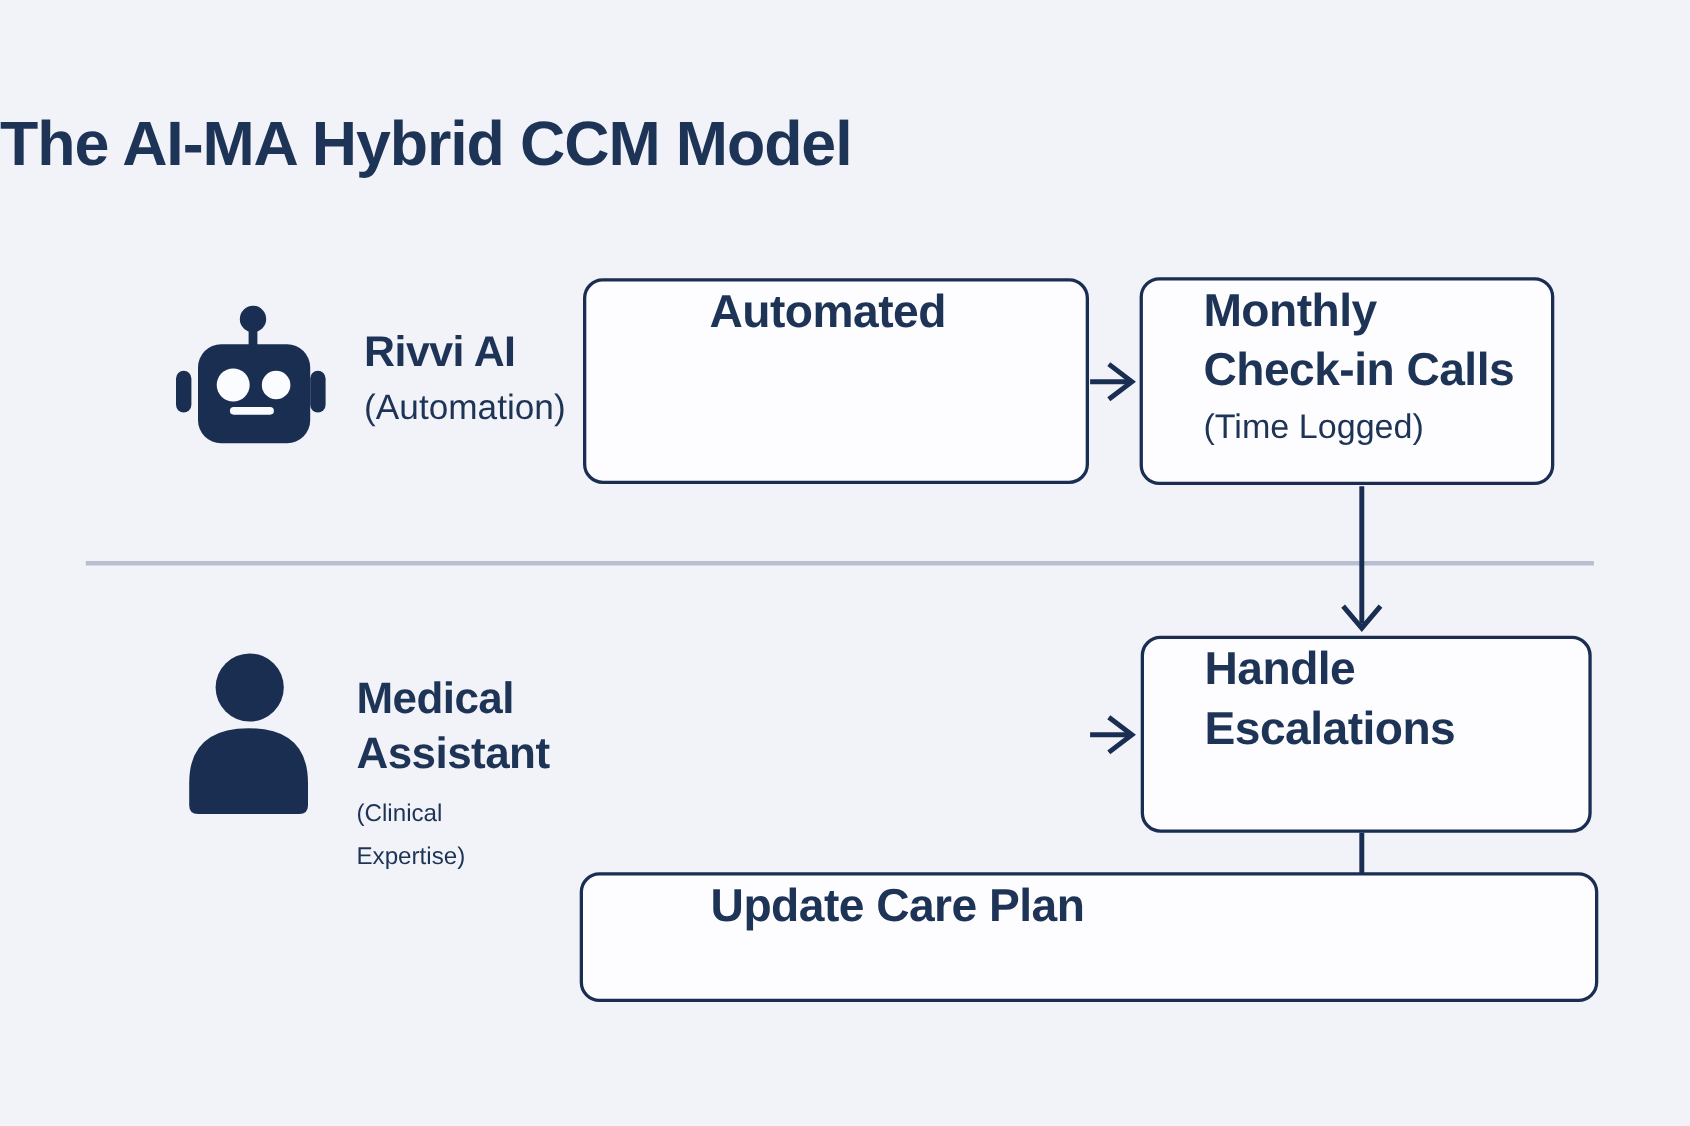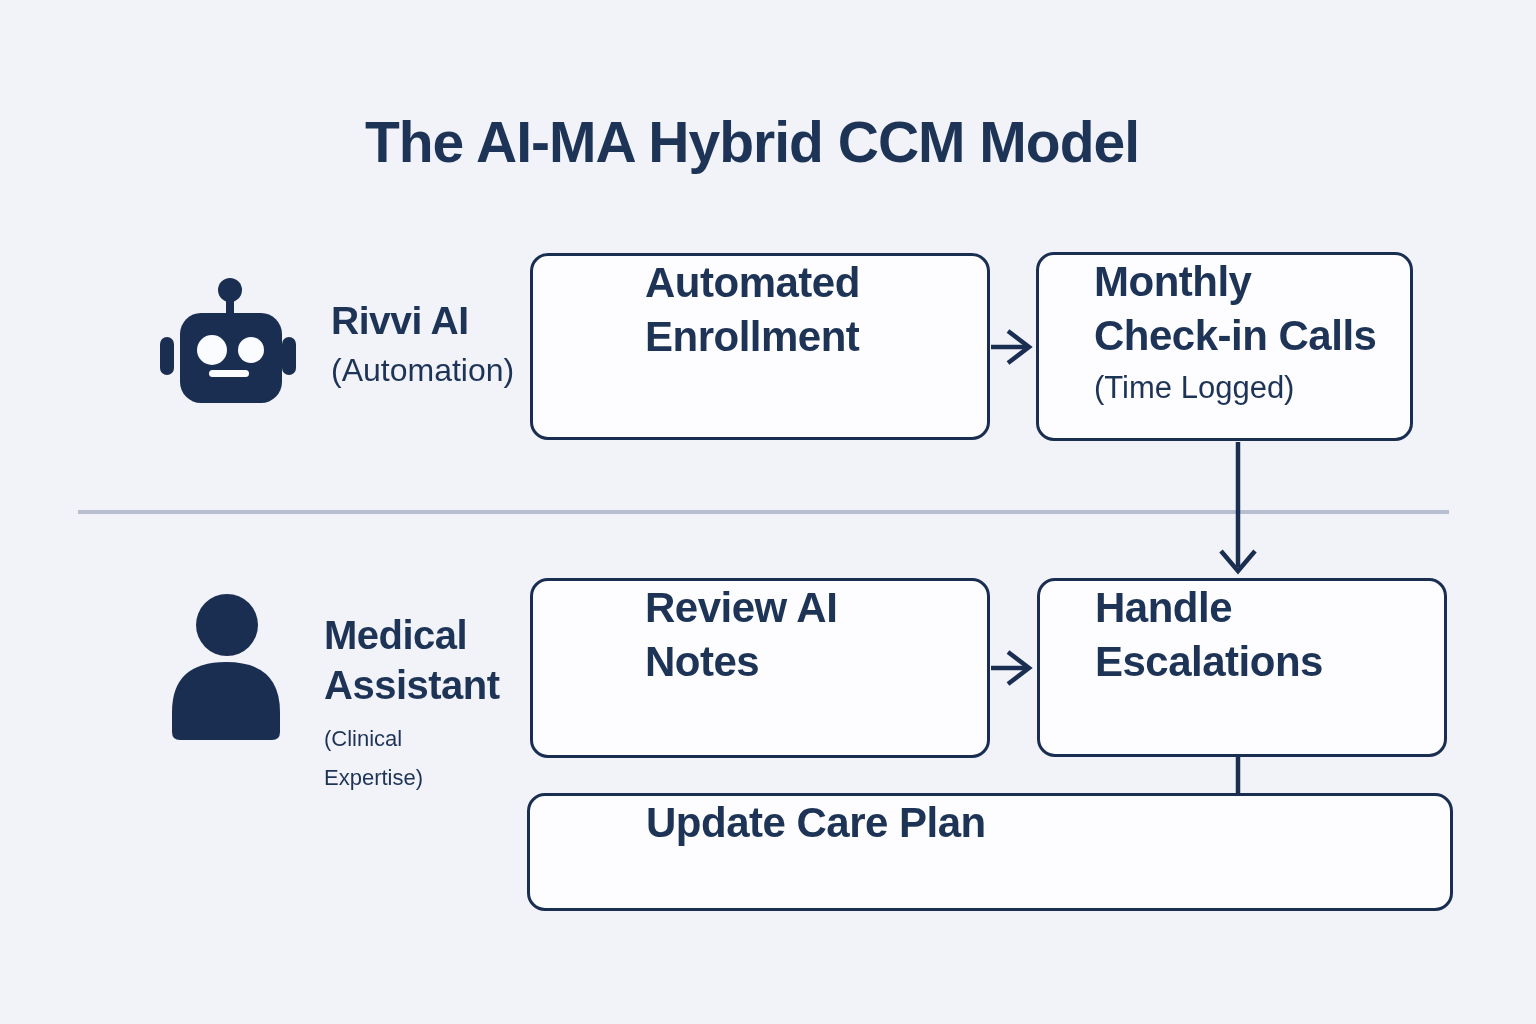--- a/index.html
+++ b/index.html
@@ -10,22 +10,22 @@
     --divider:#b8bfd1;
   }
   *{box-sizing:border-box;margin:0;padding:0;}
   body{margin:0;background:#e8e9ef;font-family:"Liberation Sans",sans-serif;}
   .canvas{
     position:relative;width:1536px;height:1024px;overflow:hidden;
     background:var(--bg);
   }
   .title{
     position:absolute;left:0;top:100px;width:1504px;
-    text-align:center;font-size:57px;font-weight:700;letter-spacing:-1px;
-    color:var(--ink);line-height:62px;margin-top:11px;
+    text-align:left;font-size:57px;font-weight:700;letter-spacing:-1px;
+    color:var(--ink);line-height:62px;
   }
   
   .connectors{position:absolute;left:0;top:0;width:1536px;height:1024px;pointer-events:none;}
   .connectors .divider-line{stroke:var(--divider);stroke-width:4;}
   .connectors .flow{stroke:var(--navy);stroke-width:4.5;fill:none;stroke-linejoin:miter;}
   
   .icon{position:absolute;color:var(--navy);}
   .icon-robot{left:158px;top:276px;width:140px;height:132px;}
   .icon-person{left:166px;top:592px;width:120px;height:150px;}
   
@@ -104,38 +104,31 @@
   <div class="actor-text actor-text-2">
     <div class="actor-name">Medical</div>
     <div class="actor-name">Assistant</div>
     <div class="actor-sub first">(Clinical</div>
     <div class="actor-sub">Expertise)</div>
   </div>
 
   <div class="box box-1">
     <div class="heading">
       <div>Automated</div>
-      <div>Enrollment</div>
     </div>
   </div>
 
   <div class="box box-2">
     <div class="heading">
       <div>Monthly</div>
       <div>Check-in Calls</div>
     </div>
     <div class="subtext">(Time Logged)</div>
   </div>
 
-  <div class="box box-3">
-    <div class="heading">
-      <div>Review AI</div>
-      <div>Notes</div>
-    </div>
-  </div>
 
   <div class="box box-5">
     <div class="heading">
       <div>Update Care Plan</div>
     </div>
   </div>
 
   <div class="box box-4">
     <div class="heading">
       <div>Handle</div>

